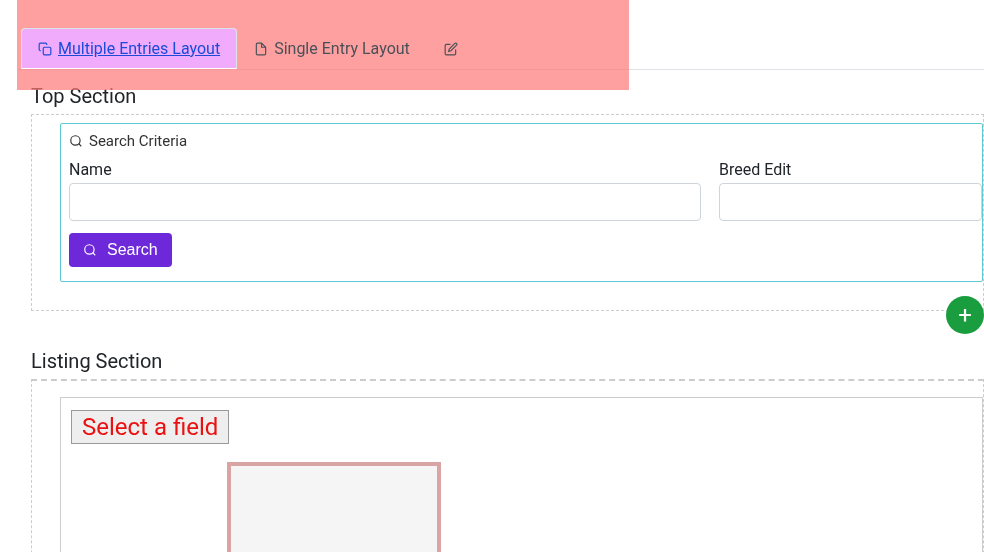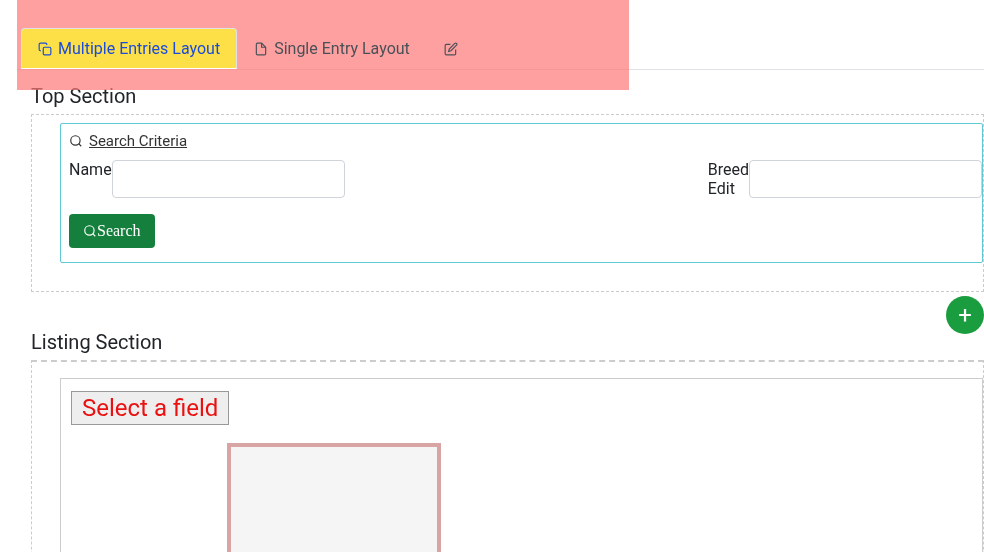--- a/index.html
+++ b/index.html
@@ -43,21 +43,22 @@
       cursor: pointer;
       border: 1px solid transparent;
       border-top-left-radius: 4px;
       border-top-right-radius: 4px;
       position: relative;
       z-index: 10;
     }
     .tab.active {
       color: #1a4bd9;
       border-color: #dee2e6 #dee2e6 #fff;
-      background: #fde047;
+      background: #f0abfc;
+      text-decoration: underline;
     }
     .tab svg {
       width: 14px;
       height: 14px;
       flex-shrink: 0;
     }
     .section-title {
       font-size: 20px;
       font-weight: 400;
       margin: 14px 0 6px 14px;
@@ -73,59 +74,58 @@
       padding: 8px 0 14px 8px;
       position: relative;
     }
     .search-criteria-label {
       display: flex;
       align-items: center;
       gap: 6px;
       font-size: 15px;
       color: #333;
       margin-bottom: 10px;
-      text-decoration: underline;
     }
     .form-row {
       display: flex;
       gap: 18px;
     }
     .form-group {
       display: flex;
+      flex-direction: column;
     }
     .form-group.name-group {
       width: 632px;
     }
     .form-group.breed-group {
       flex: 1;
     }
     .form-label {
       font-size: 16px;
       margin-bottom: 4px;
     }
     .form-input {
       height: 38px;
       border: 1px solid #ced4da;
       border-radius: 4px;
       padding: 6px 12px;
       font-size: 16px;
     }
     .search-btn {
       margin-top: 12px;
-      background: #15803d;
+      background: #6d28d9;
       border: none;
       color: #fff;
       padding: 8px 14px;
       border-radius: 4px;
       font-size: 16px;
       display: inline-flex;
       align-items: center;
-      gap: 0;
+      gap: 10px;
       cursor: pointer;
-      font-family: Liberation Serif, serif;
     }
     .search-btn svg {
       width: 14px;
       height: 14px;
     }
     .fab-add {
       position: absolute;
       right: 0;
       top: 296px;
       width: 38px;

